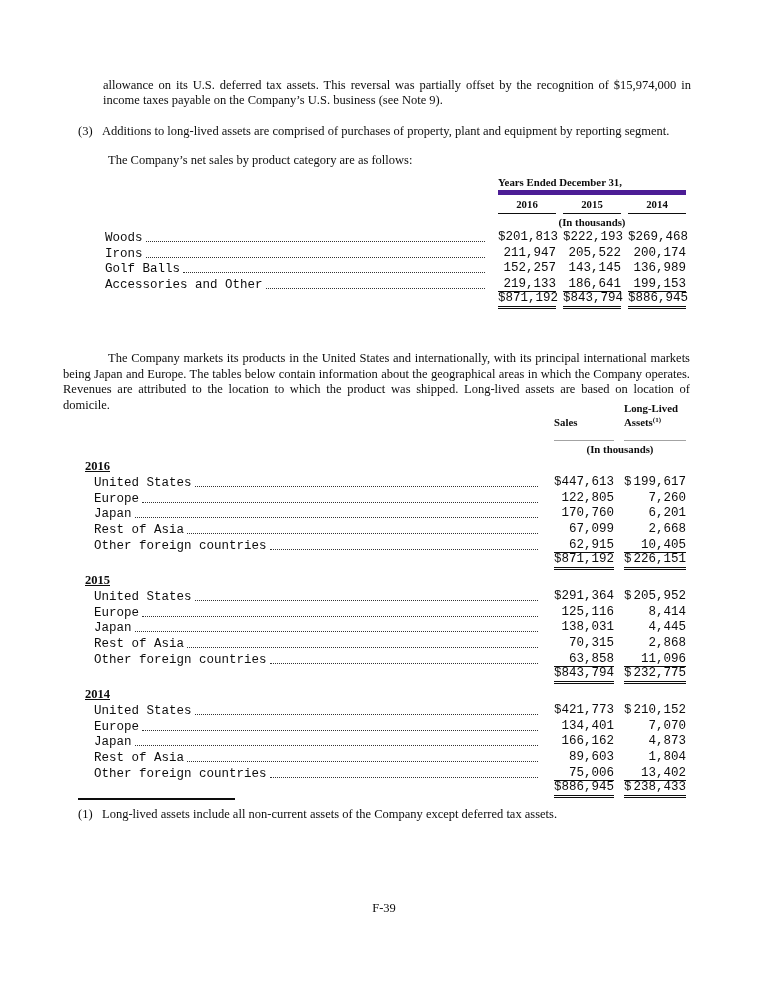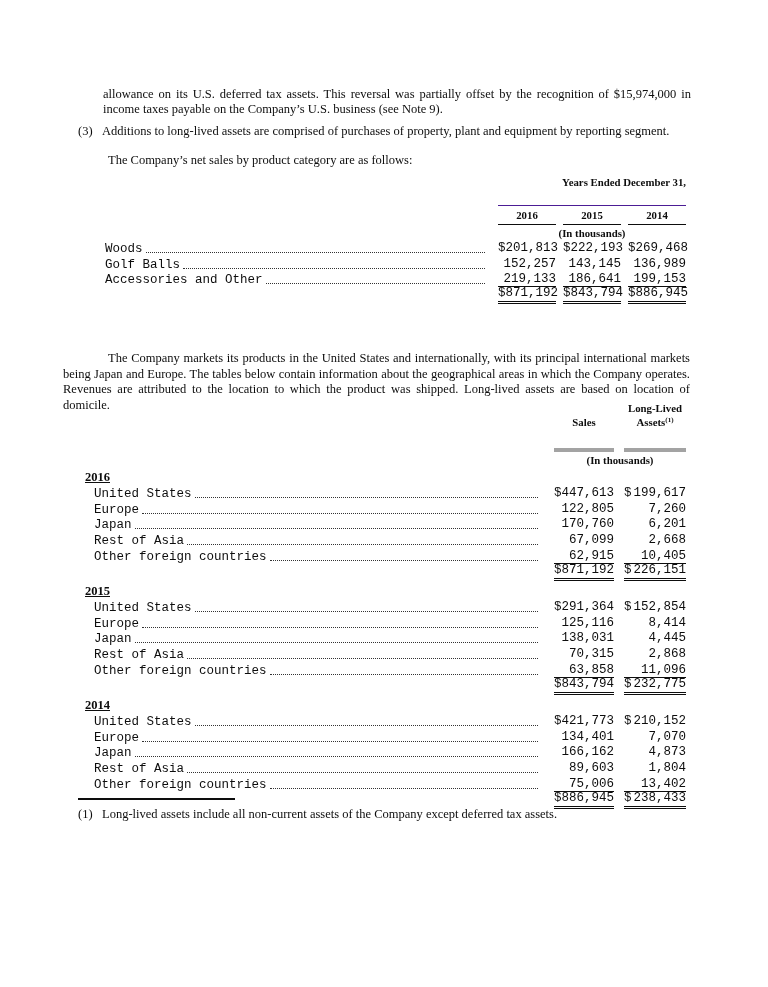--- a/index.html
+++ b/index.html
@@ -4,21 +4,21 @@
 <style>
   html,body { margin:0; padding:0; background:#e8e8e8; }
   .page {
     position:relative; width:768px; height:987px; margin:0 auto;
     background:#ffffff; color:#0d0d0d;
     font-family:"Liberation Serif","DejaVu Serif",serif;
     font-size:12.5px;
     overflow:hidden;
   }
   
-  .fn-cont { position:absolute; left:103px; top:87px; width:588px; line-height:14.6px; text-align:justify; }
+  .fn-cont { position:absolute; left:103px; top:78px; width:588px; line-height:14.6px; text-align:justify; }
   .fn-line { position:absolute; width:614px; }
   .fn3 { left:78px; top:124px; }
   .fn1 { left:78px; top:807px; }
   .fn-marker { display:inline-block; width:24px; }
   .intro1 { position:absolute; left:108px; top:153px; }
   .para2 { position:absolute; left:63px; top:351px; width:627px; line-height:15.6px; text-align:justify; text-indent:45px; }
   .fnrule { position:absolute; left:78px; top:798px; width:157px; border-top:2px solid #0d0d0d; }
   .pageno { position:absolute; left:0; top:901px; width:768px; text-align:center; }
 
   
@@ -30,34 +30,34 @@
   .cur { white-space:nowrap; }
   .rows .frow:last-child .cell { border-bottom:1px solid #0d0d0d; padding-bottom:0; }
   .trow { height:17px; }
   .trow .spacer { flex:1; }
   .trow .cell { border-bottom:3px double #0d0d0d; }
   .bold-sm { font-weight:bold; font-size:10.8px; }
 
   
   .table1 { position:absolute; left:83px; top:176px; width:603px; }
   .t1head { width:188px; margin-left:auto; }
-  .t1head .period { text-align:right; line-height:13px; border-bottom:1px solid #4c1d95; padding-bottom:16px; }
+  .t1head .period { text-align:left; line-height:13px; border-bottom:5px solid #4c1d95; padding-bottom:1px; }
   .yearrow { display:flex; margin-top:3px; }
   .ycell { width:58px; text-align:center; line-height:13px; border-bottom:1px solid #0d0d0d; padding-bottom:2px; }
   .ycell + .ycell { margin-left:7px; }
   .t1units { text-align:center; line-height:13px; margin-top:2px; }
   .grouplabel { margin-top:5px; margin-left:3px; line-height:16px; }
   .t1 .rlabel { padding-left:22px; }
   .t1 .cell { width:58px; margin-left:7px; }
   .t1 .leader { margin-right:6px; }
 
   
   .table2 { position:absolute; left:84px; top:403px; width:602px; }
   .t2head { display:flex; justify-content:flex-end; align-items:flex-end; }
-  .hcell { display:flex; flex-direction:column; justify-content:flex-end; text-align:center; line-height:11.5px; border-bottom:4px solid #a3a3a3; padding-bottom:20px; }
+  .hcell { display:flex; flex-direction:column; justify-content:flex-end; line-height:11.5px; border-bottom:1px solid #a3a3a3; padding-bottom:12px; }
   .hcell.c-sales { width:60px; }
   .hcell.c-lla  { width:62px; margin-left:10px; }
   .supref { font-size:7px; vertical-align:4px; letter-spacing:0; }
   .t2units { width:132px; margin-left:auto; text-align:center; line-height:13px; margin-top:2px; }
   .gsection { margin-top:2px; }
   .gyear { font-weight:bold; text-decoration:underline; line-height:16px; margin-left:1px; }
   .g .rlabel { padding-left:10px; }
   .g .cell.c1 { width:60px; margin-left:10px; }
   .g .cell.c2 { width:62px; margin-left:10px; }
   .g .leader { margin-right:6px; }
@@ -94,20 +94,36 @@
             <span class="cur">$</span>
             <span class="num">201,813</span>
           </span>
           <span class="cell">
             <span class="cur">$</span>
             <span class="num">222,193</span>
           </span>
           <span class="cell">
             <span class="cur">$</span>
             <span class="num">269,468</span>
+          </span>
+        </div>
+        <div class="frow">
+          <span class="rlabel">Irons</span>
+          <span class="leader"></span>
+          <span class="cell">
+            <span class="cur"></span>
+            <span class="num">211,947</span>
+          </span>
+          <span class="cell">
+            <span class="cur"></span>
+            <span class="num">205,522</span>
+          </span>
+          <span class="cell">
+            <span class="cur"></span>
+            <span class="num">200,174</span>
           </span>
         </div>
         <div class="frow">
           <span class="rlabel">Golf Balls</span>
           <span class="leader"></span>
           <span class="cell">
             <span class="cur"></span>
             <span class="num">152,257</span>
           </span>
           <span class="cell">
@@ -251,21 +267,21 @@
 
       <div class="frow g">
             <span class="rlabel">United States</span>
             <span class="leader"></span>
             <span class="cell c1">
               <span class="cur">$</span>
               <span class="num">291,364</span>
             </span>
             <span class="cell c2">
               <span class="cur">$</span>
-              <span class="num">152,854</span>
+              <span class="num">205,952</span>
             </span>
           </div>
           <div class="frow g">
             <span class="rlabel">Europe</span>
             <span class="leader"></span>
             <span class="cell c1">
               <span class="cur"></span>
               <span class="num">125,116</span>
             </span>
             <span class="cell c2">
@@ -401,14 +417,15 @@
       </div>
     </div>
   </div>
 
   <div class="fnrule"></div>
 
   <div class="fn-line fn1">
     <span class="fn-marker">(1)</span><span>Long-lived assets include all non-current assets of the Company except deferred tax assets.</span>
   </div>
 
+  <div class="pageno">F-39</div>
 
 </div>
 
 </body></html>

